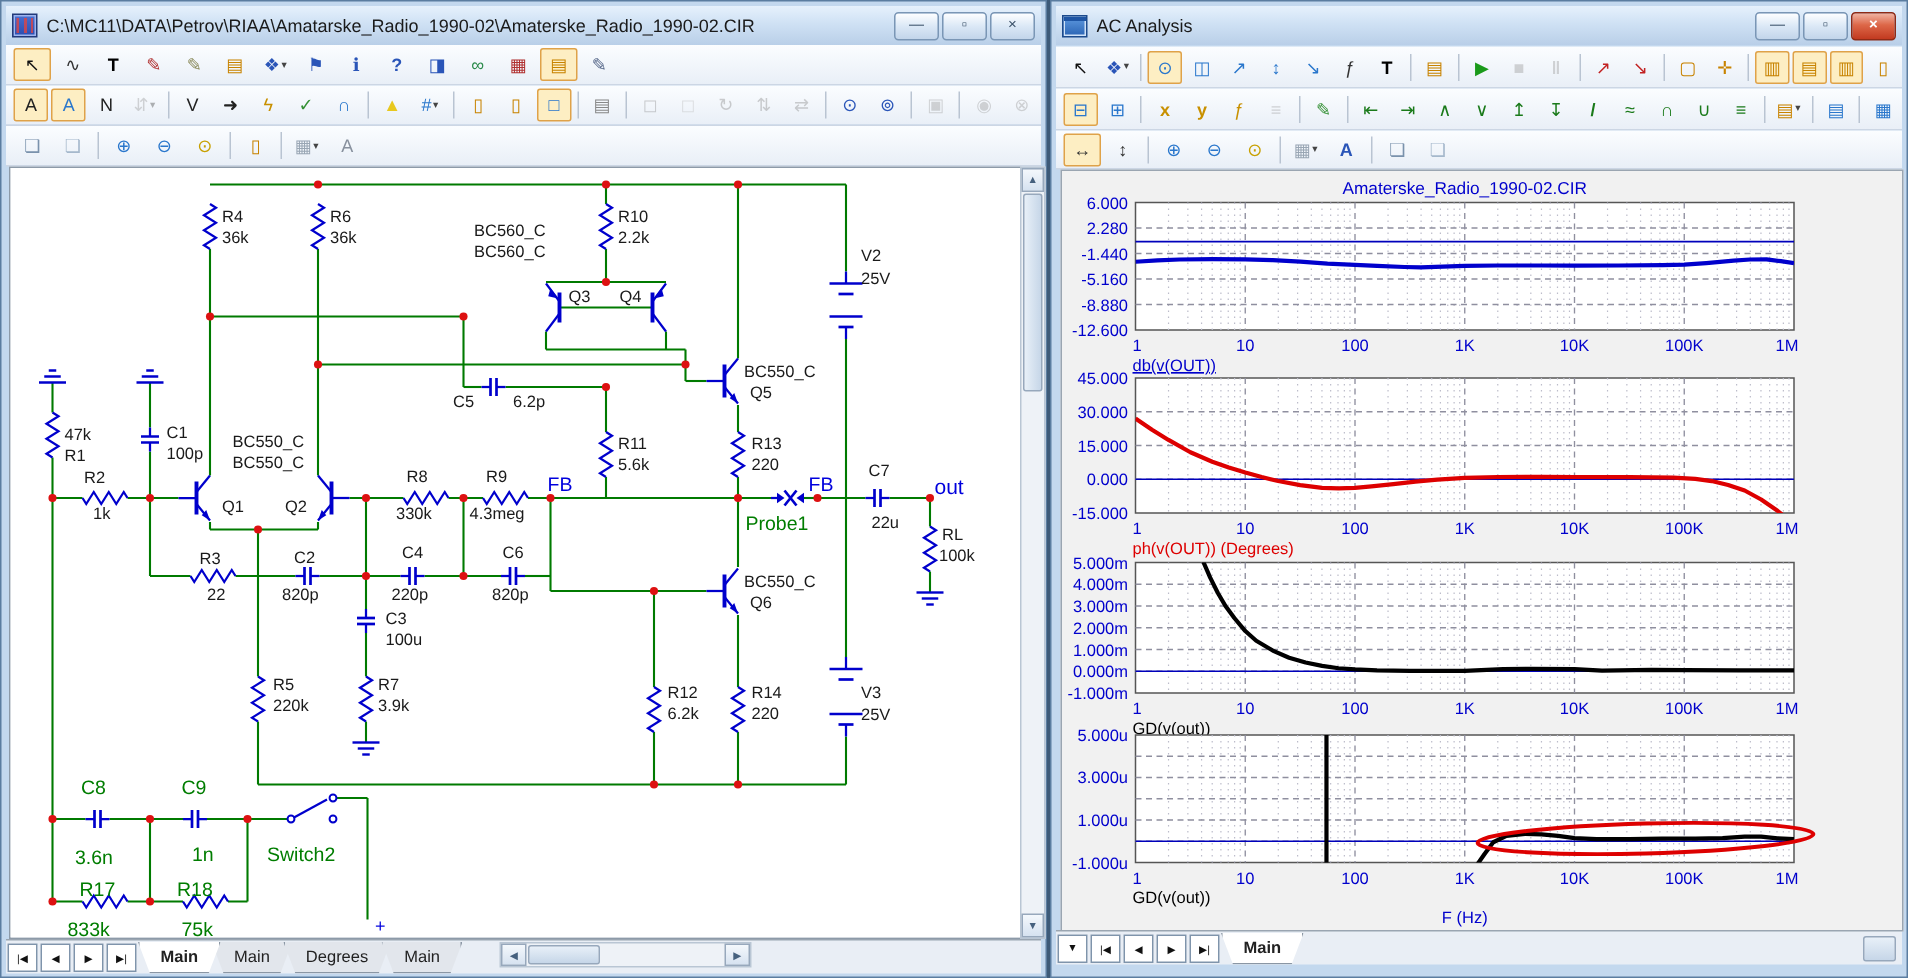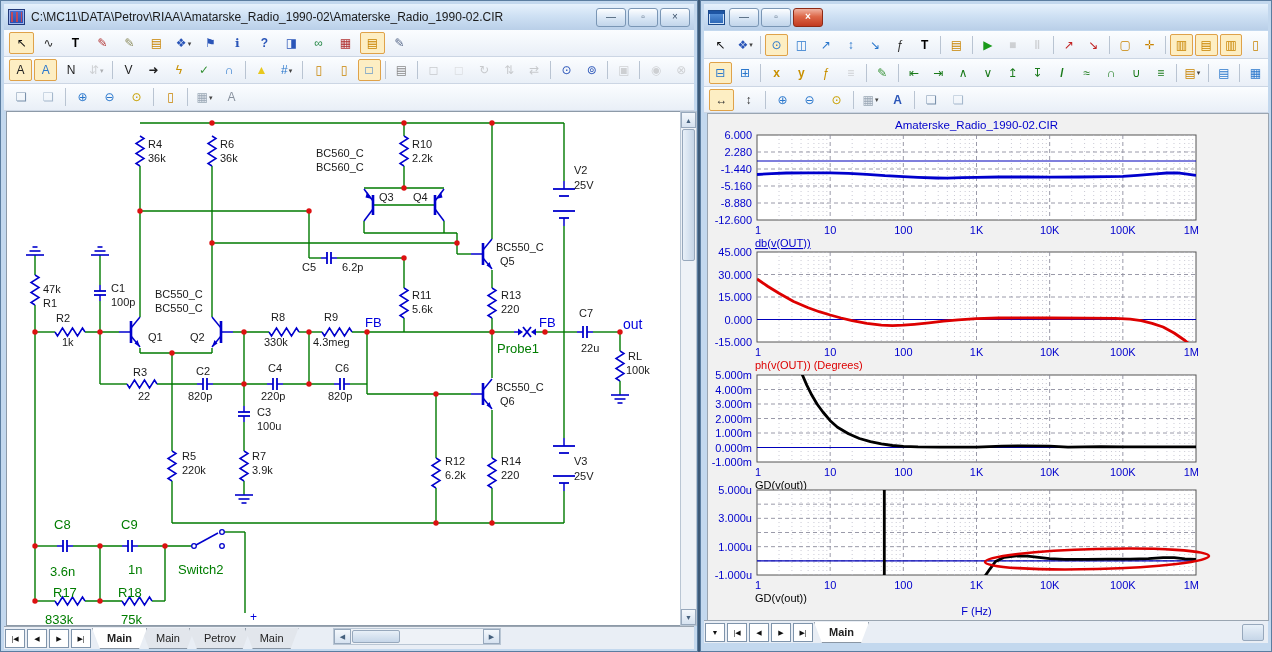--- a/index.html
+++ b/index.html
@@ -547,35 +547,36 @@
     <div class="tabbar" style="top:625px;" id="ltabbar">
       <div id="ltabnav" style="display:flex;">
           <div class="navbtn">|◀</div>
           <div class="navbtn">◀</div>
           <div class="navbtn">▶</div>
           <div class="navbtn">▶|</div>
         </div>
       <div id="ltabs" style="display:flex;margin-left:6px;">
           <div class="tab active">Main</div>
           <div class="tab">Main</div>
-          <div class="tab">Petrov</div>
+          <div class="tab">Degrees</div>
           <div class="tab">Main</div>
         </div>
       <div class="tabfill"></div>
     </div>
     <div class="hsb" style="left:332px;top:627px;width:168px;">
       <div class="sb-btn-h" style="left:0;">◀</div>
       <div class="sb-thumb-h" style="left:18px;width:46px;"></div>
       <div class="sb-btn-h" style="right:0;">▶</div>
     </div>
   </div>
 
   <div class="win" id="winR">
     <div class="titlebar">
       <div class="wicon"></div>
+      <div class="ttext">AC Analysis</div>
       <div class="winbtns" id="rwbtns">
           <div class="wbtn">—</div>
           <div class="wbtn">▫</div>
           <div class="wbtn close-red">×</div>
         </div>
     </div>
     <div class="tbrow" id="rtb1" style="top:30px;height:28px;">
         <div class="tbtn">
           <span style="color: rgb(17, 17, 17);">↖</span>
         </div>

